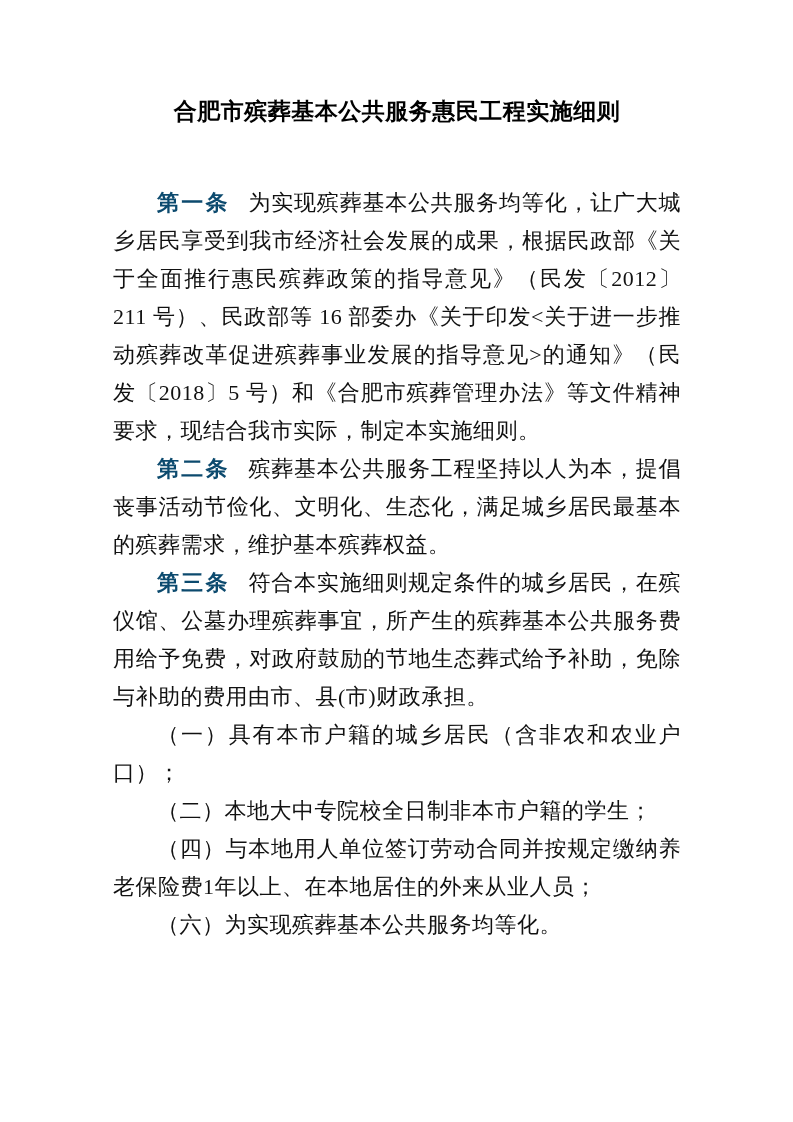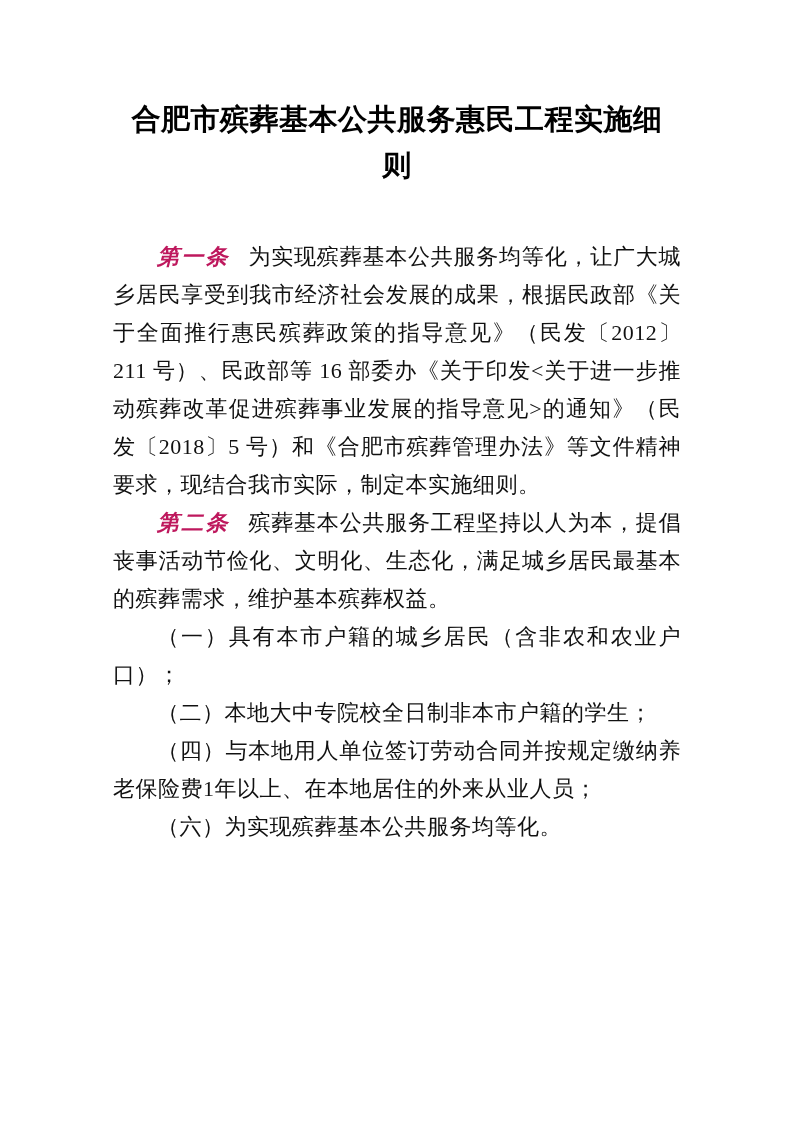--- a/index.html
+++ b/index.html
@@ -16,24 +16,24 @@
     font-family: "Liberation Serif", serif;
     color: #000000;
   }
   .content {
     position: absolute;
     left: 113px;
     top: 88px;
     width: 568px;
   }
   .doc-title {
-    margin: 8px;
+    margin: 0;
     font-family: "Liberation Sans", sans-serif;
     font-weight: 700;
-    font-size: 29px;
+    font-size: 23px;
     line-height: 46px;
     text-align: center;
     letter-spacing: 0.5px;
     color: #000000;
   }
   .body-text {
     margin-top: 50px;
   }
   .para, .list-item {
     margin: 0;
@@ -41,38 +41,38 @@
     line-height: 38px;
     letter-spacing: 0.5px;
     text-align: justify;
     text-indent: 2em;
     color: #111111;
   }
   .article-label {
     font-weight: 700;
     letter-spacing: 2px;
     margin-right: 0.85em;
-    color: #be185d;
-    font-style: italic;
+    color: #0c4a6e;
   }
 </style>
 </head>
 <body>
 
 <div class="page">
   <div class="content">
 
     <h1 class="doc-title">合肥市殡葬基本公共服务惠民工程实施细则</h1>
 
     <div class="body-text">
 
       <p class="para"><span class="article-label">第一条</span><span>为实现殡葬基本公共服务均等化，让广大城乡居民享受到我市经济社会发展的成果，根据民政部《关于全面推行惠民殡葬政策的指导意见》（民发〔2012〕211 号）、民政部等 16 部委办《关于印发&lt;关于进一步推动殡葬改革促进殡葬事业发展的指导意见&gt;的通知》（民发〔2018〕5 号）和《合肥市殡葬管理办法》等文件精神要求，现结合我市实际，制定本实施细则。</span></p>
 
       <p class="para"><span class="article-label">第二条</span><span>殡葬基本公共服务工程坚持以人为本，提倡丧事活动节俭化、文明化、生态化，满足城乡居民最基本的殡葬需求，维护基本殡葬权益。</span></p>
 
+      <p class="para"><span class="article-label">第三条</span><span>符合本实施细则规定条件的城乡居民，在殡仪馆、公墓办理殡葬事宜，所产生的殡葬基本公共服务费用给予免费，对政府鼓励的节地生态葬式给予补助，免除与补助的费用由市、县(市)财政承担。</span></p>
 
 
       <p class="list-item">（一）具有本市户籍的城乡居民（含非农和农业户口）；</p>
 
       <p class="list-item">（二）本地大中专院校全日制非本市户籍的学生；</p>
 
 
       <p class="list-item">（四）与本地用人单位签订劳动合同并按规定缴纳养老保险费1年以上、在本地居住的外来从业人员；</p>
 
 

